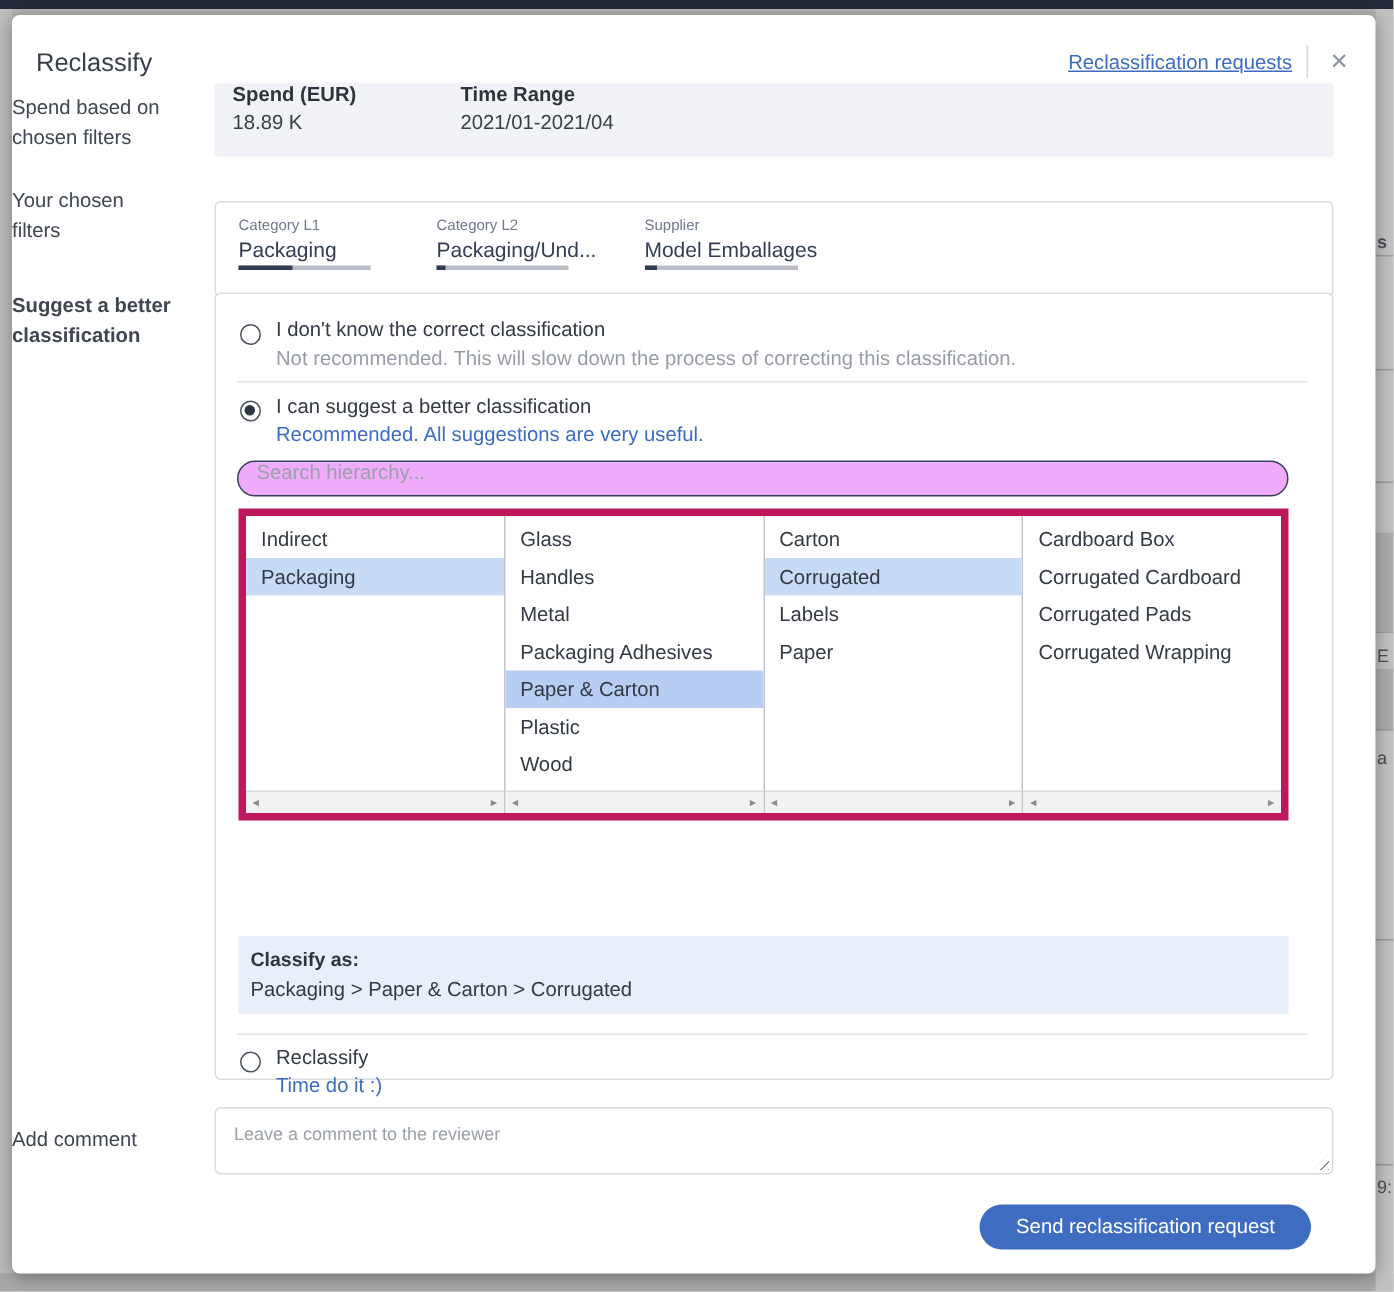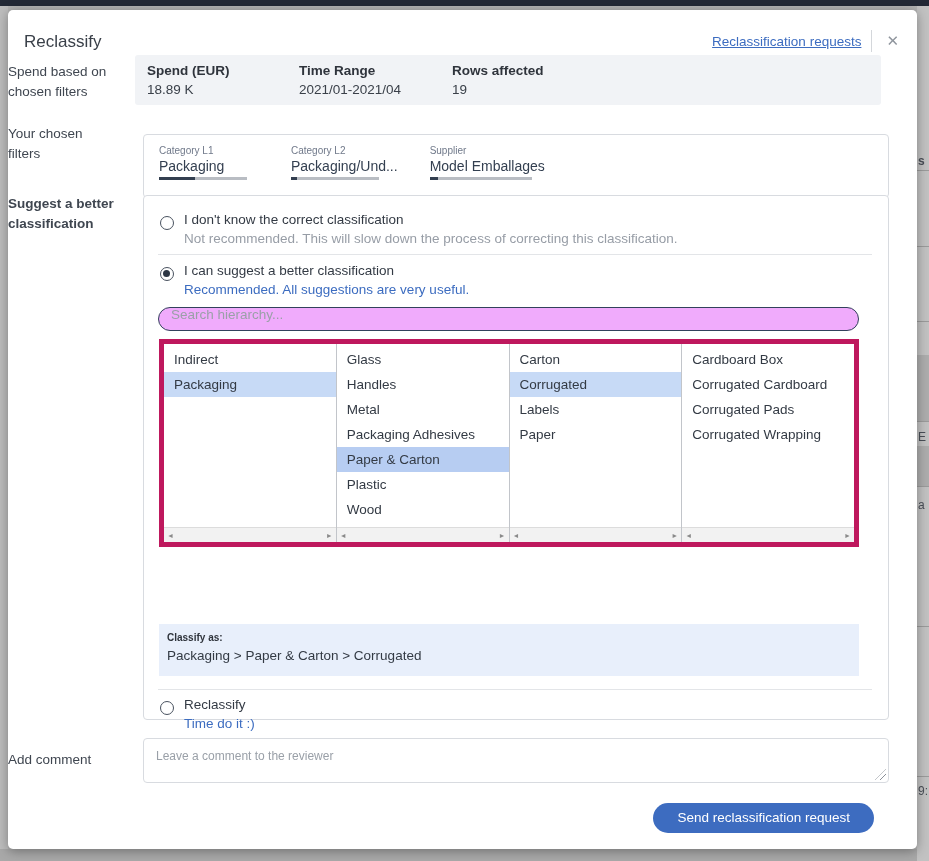--- a/index.html
+++ b/index.html
@@ -31,22 +31,22 @@
   .header-right { position:absolute; right:14px; top:20px; display:flex; align-items:center; gap:10px; }
   .header-link { font-size:13.5px; color:#3c6cc0; text-decoration:underline; cursor:pointer; }
   .header-divider { width:1px; height:22px; background:#d4d7db; }
   .close-x { font-size:15px; color:#8f959d; cursor:pointer; padding:0 4px; }
 
   
   .sec-label { position:absolute; width:118px; text-align:left; font-size:13.5px; color:#3f4650; line-height:20px; }
 
   
   .summary {
-    position:absolute; left:127px; top:45px; width:746px; height:50px;
-    background:#f1f3f6; border-radius:3px; display:flex; align-items:center;
+    position:absolute; left:135px; top:45px; width:746px; height:50px;
+    background:#f1f3f6; border-radius:3px; display:flex; align-items:flex-start;
   }
   .sum-item { padding-left:12px; }
   .sum-item:nth-child(1){ width:152px; }
   .sum-item:nth-child(2){ width:153px; }
   .sum-label { font-size:13.5px; font-weight:bold; color:#2f343c; margin-bottom:4px; }
   .sum-value { font-size:13.5px; color:#3a4049; }
 
   
   .card { position:absolute; left:135px; width:746px; background:#fff; border:1px solid #d8dbe0; border-radius:4px; }
   .card-filters { top:124px; height:64px; }
@@ -94,21 +94,21 @@
   .hcol:last-child { border-right:none; }
   .hcol-items { flex:1; padding-top:3px; }
   .hitem { height:25px; line-height:25px; font-size:13.5px; color:#333a44; padding-left:10px; white-space:nowrap; cursor:pointer; }
   .hitem.path { background:#c7daf6; }
   .hitem.sel { background:#b7cdf2; }
   .hscroll { height:15px; background:#f2f2f2; border-top:1px solid #dcdcdc; display:flex; align-items:center; justify-content:space-between; padding:0 3px; flex:none; }
   .harrow { font-size:7px; color:#8a8a8a; line-height:1; cursor:pointer; }
 
   
   .classify { position:absolute; left:15px; top:428px; width:700px; height:52px; background:#e8effb; padding:8px 0 0 8px; }
-  .classify-label { font-size:10px; font-weight:bold; color:#2f343c; margin-bottom:5px; }
+  .classify-label { font-size:13px; font-weight:bold; color:#2f343c; margin-bottom:5px; }
   .classify-path { font-size:13.5px; color:#333a44; }
 
   
   .comment-box { position:relative; width:100%; height:100%; }
   .comment-box textarea {
     width:100%; height:100%; border:none; outline:none; resize:none;
     font-family:Liberation Sans, sans-serif; font-size:12px; color:#4d7c0f;
     padding:10px 12px; background:transparent;
   }
   .comment-box textarea::placeholder { color:#9aa0a8; }
@@ -177,24 +177,20 @@
 
     <div class="summary">
       <div class="sum-item">
         <div class="sum-label">Spend (EUR)</div>
         <div class="sum-value">18.89 K</div>
       </div>
       <div class="sum-item">
         <div class="sum-label">Time Range</div>
         <div class="sum-value">2021/01-2021/04</div>
       </div>
-      <div class="sum-item">
-        <div class="sum-label">Rows affected</div>
-        <div class="sum-value">19</div>
-      </div>
     </div>
 
     <div class="card card-filters">
       <div class="chips">
         <div class="chip">
           <div class="chip-label">Category L1</div>
           <div class="chip-value">Packaging</div>
           <div class="chip-bar">
               <div class="chip-bar-fill"></div>
             </div>

